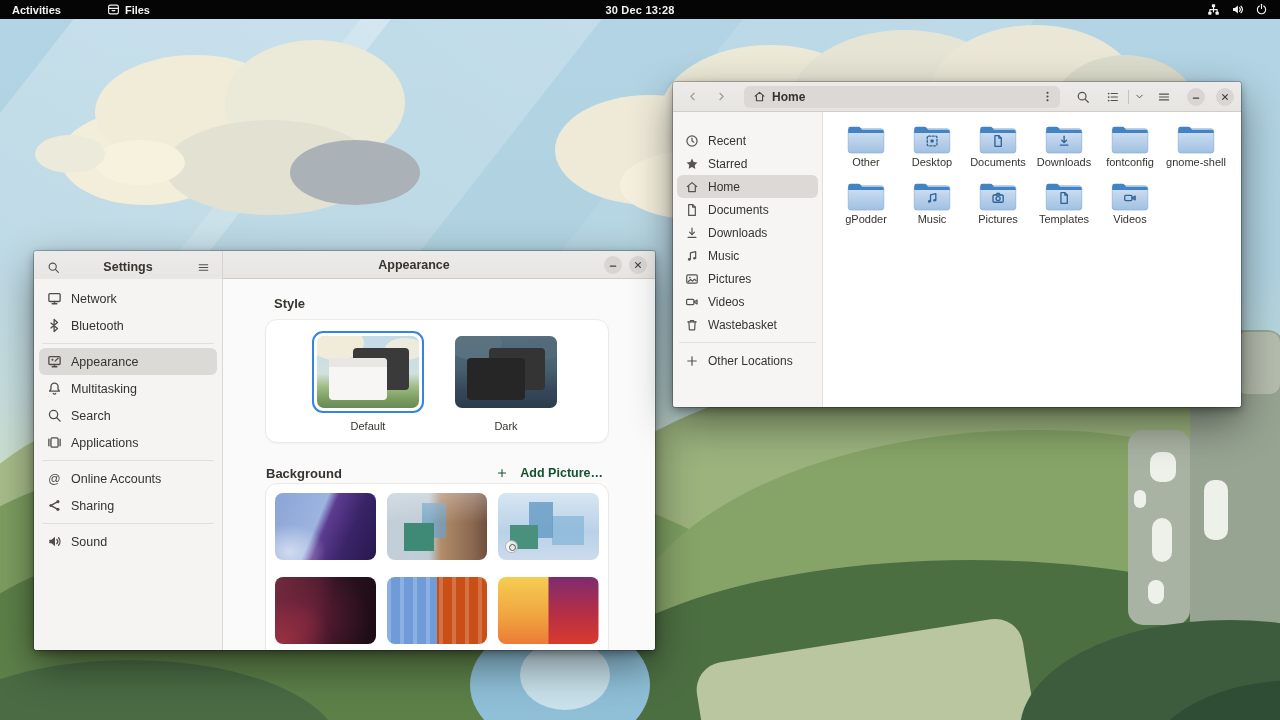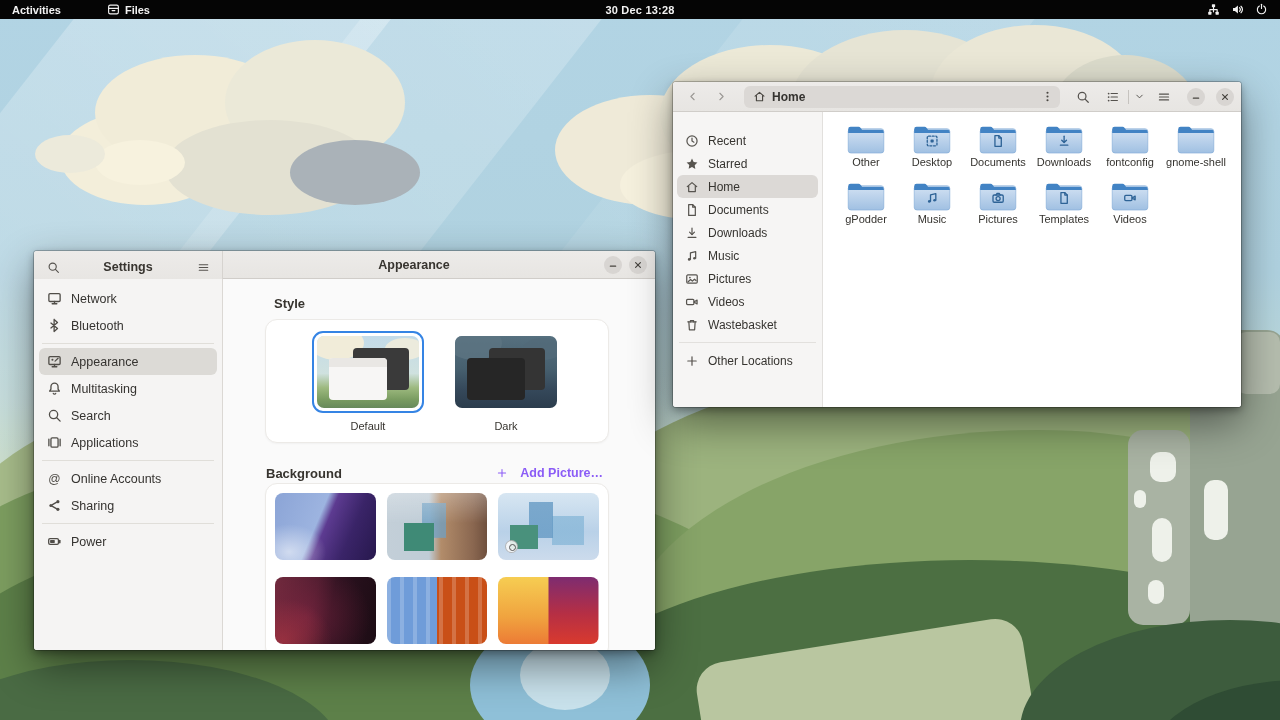--- a/index.html
+++ b/index.html
@@ -93,21 +93,21 @@
   .st-dark{background:linear-gradient(180deg,#56707f 0%,#47606f 45%,#35485a 75%,#2b3c4c 100%);}
   .st-dark .cl1{position:absolute;left:-8px;top:-10px;width:55px;height:34px;border-radius:50%;background:#5d7482;opacity:.8;}
   .st-dark .cl2{position:absolute;right:-6px;top:2px;width:40px;height:22px;border-radius:50%;background:#526a79;opacity:.8;}
   .mock-back{position:absolute;right:10px;top:12px;width:56px;height:42px;border-radius:4px;background:#3a3a3a;}
   .mock-front{position:absolute;left:12px;top:22px;width:58px;height:42px;border-radius:4px;background:#f7f6f5;}
   .mock-front::before{content:"";position:absolute;left:0;right:0;top:0;height:9px;border-radius:4px 4px 0 0;background:#e9e7e4;}
   .mock-back2{position:absolute;right:12px;top:12px;width:56px;height:42px;border-radius:4px;background:#343434;}
   .mock-front2{position:absolute;left:12px;top:22px;width:58px;height:42px;border-radius:4px;background:#262626;}
   .style-label{margin-top:7px;font-size:11px;color:#37342f;}
   #bg-head-row{position:absolute;left:43px;right:44px;top:183px;display:flex;align-items:center;justify-content:space-between;}
-  #add-pic-btn{display:flex;align-items:center;gap:12px;font-size:12.5px;font-weight:700;color:#8b5cf6;
+  #add-pic-btn{display:flex;align-items:center;gap:12px;font-size:12.5px;font-weight:700;color:#14532d;
     padding:4px 8px;border-radius:6px;}
   #add-pic-btn .icn{width:12px;height:12px;}
   #bg-card{top:204px;height:176px;padding:9px;display:grid;grid-template-columns:repeat(3,1fr);gap:11px;}
   .bg-thumb{height:67px;border-radius:8px;position:relative;overflow:hidden;}
   .bg1{background:radial-gradient(60px 45px at 14% 88%,rgba(255,255,255,.55),transparent 62%),
     linear-gradient(113deg,#8ba4d6 0%,#9db4e0 42%,#5d3b91 50%,#3a2468 72%,#27184d 100%);}
   .bg2{background:linear-gradient(180deg,rgba(255,255,255,.28),transparent 45%),
     linear-gradient(#3f8a76,#3f8a76) no-repeat 24% 78%/30% 42%,
     linear-gradient(rgba(110,160,196,.75),rgba(110,160,196,.75)) no-repeat 46% 30%/24% 52%,
     linear-gradient(90deg,#c3cfd8 0%,#bfccd6 42%,#b28c6a 54%,#8a6750 86%,#6f503e 100%);}
@@ -655,26 +655,26 @@
             <circle cx="11.6" cy="12.1" r="1.7" fill="currentColor" stroke="none"></circle>
             <path d="M5.8 7.1l4.2-2.4M5.8 8.9l4.2 2.4"></path>
           </svg>
         </span>
         <span class="grow">Sharing</span>
       </div>
       <div class="ss-sep"></div>
       <div class="ss-item">
         <span class="icn ">
           <svg viewBox="0 0 16 16" fill="none" stroke="currentColor" stroke-width="1.4" stroke-linecap="round" stroke-linejoin="round">
-            <rect x="1.8" y="5" width="10.4" height="6" rx="1.4"></rect>
-            <rect x="3.3" y="6.5" width="5" height="3" rx="0.6" fill="currentColor" stroke="none"></rect>
-            <path d="M13.6 6.9v2.2" stroke-width="1.8"></path>
-          </svg>
-        </span>
-        <span class="grow">Power</span>
+            <path d="M2.5 6.2v3.6h2.3L8.5 13V3L4.8 6.2z" fill="currentColor" stroke="none"></path>
+            <path d="M10.5 5.7a3.4 3.4 0 0 1 0 4.6"></path>
+            <path d="M12.3 4a6 6 0 0 1 0 8"></path>
+          </svg>
+        </span>
+        <span class="grow">Sound</span>
       </div>
     </div>
   <div id="sw-panel">
     <div class="sec-title" style="top:17px;margin-left:8px;">Style</div>
     <div class="card" id="style-card">
       <div class="style-opt">
         <div class="thumb-ring sel">
           <div class="style-thumb st-default">
             <div class="cl1"></div>
               <div class="cl2"></div>

